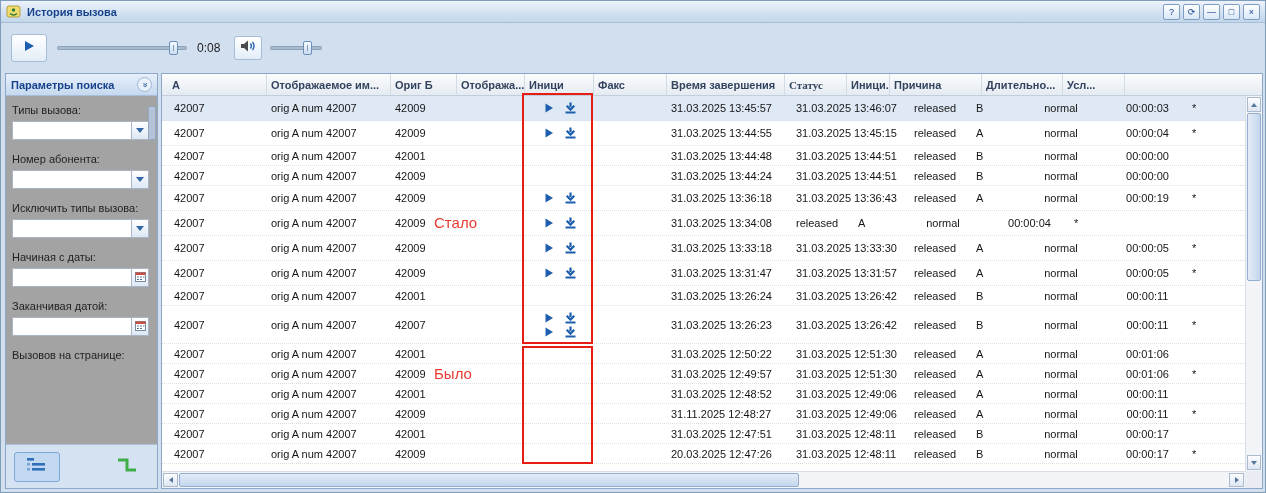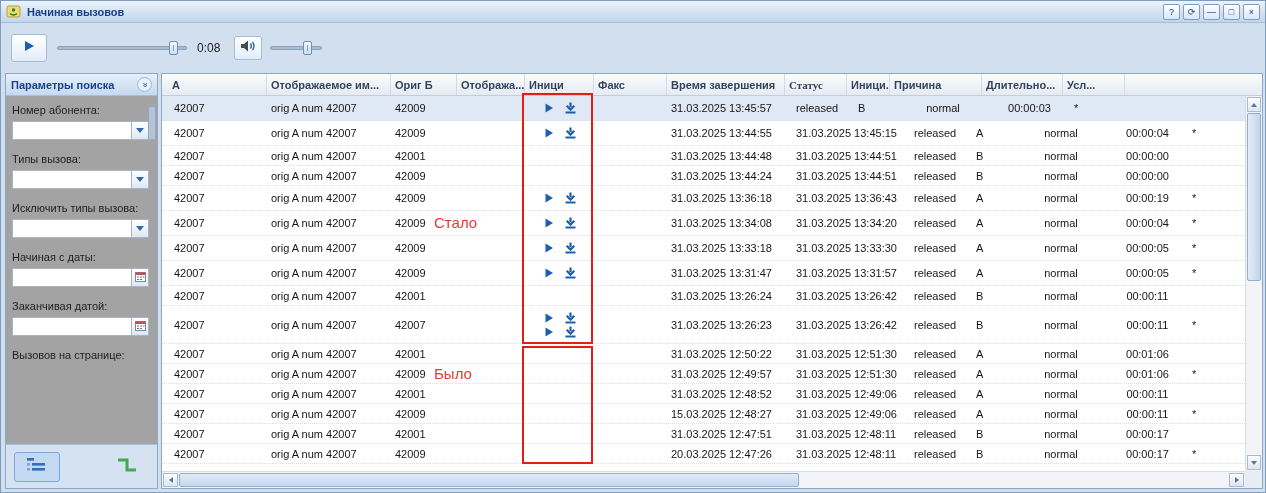--- a/index.html
+++ b/index.html
@@ -109,21 +109,21 @@
 <div class="window">
 
   <div class="titlebar">
     <span class="title-icon">
       <svg width="15" height="15" viewBox="0 0 15 15">
         <rect x="1" y="2" width="13" height="11" rx="2" fill="#f0dc6e" stroke="#b3a040"></rect>
         <circle cx="7.5" cy="6" r="1.7" fill="#2e7d32"></circle>
         <path d="M4 9.5 q3.5 3 7 0" stroke="#2e7d32" stroke-width="1.6" fill="none"></path>
       </svg>
     </span>
-    <span class="title-text">Начиная вызовов</span>
+    <span class="title-text">История вызова</span>
     <span class="title-controls">
       <span class="ctrl-btn">?</span>
       <span class="ctrl-btn">⟳</span>
       <span class="ctrl-btn">—</span>
       <span class="ctrl-btn">□</span>
       <span class="ctrl-btn">×</span>
     </span>
   </div>
 
   <div class="toolbar">
@@ -156,30 +156,30 @@
 
   <div class="sidebar">
     <div class="sidebar-header">
       <span class="sidebar-title">Параметры поиска</span>
       <span class="collapse-btn">
           <span>«</span>
         </span>
     </div>
     <div class="sidebar-body">
       <div class="field">
-        <label>Номер абонента:</label>
+        <label>Типы вызова:</label>
         <div class="input-wrap">
           <input type="text" value="" style="">
           <button class="trigger">
               <span class="arr-down"></span>
             </button>
         </div>
       </div>
       <div class="field">
-        <label>Типы вызова:</label>
+        <label>Номер абонента:</label>
         <div class="input-wrap">
           <input type="text" value="" style="">
           <button class="trigger">
               <span class="arr-down"></span>
             </button>
         </div>
       </div>
       <div class="field">
         <label>Исключить типы вызова:</label>
         <div class="input-wrap">
@@ -304,20 +304,21 @@
                 <svg width="11" height="12" viewBox="0 0 11 12">
                   <path d="M5.5 0.5 v4.5" stroke="#1d5fae" stroke-width="2.2"></path>
                   <path d="M1.7 3.8 L5.5 7.6 L9.3 3.8" fill="none" stroke="#1d5fae" stroke-width="2.2"></path>
                   <rect x="0.5" y="9.5" width="10" height="2" fill="#1d5fae"></rect>
                 </svg>
               </span>
             </div>
           </div>
           <div class="gcell" style="width: 73px; justify-content: flex-start;"></div>
           <div class="gcell" style="width: 125px; justify-content: flex-start;">31.03.2025 13:45:57</div>
+          <div class="gcell" style="width: 118px; justify-content: flex-start;">31.03.2025 13:46:07</div>
           <div class="gcell" style="width: 62px; justify-content: flex-start;">released</div>
           <div class="gcell" style="width: 43px; justify-content: flex-start;">B</div>
           <div class="gcell" style="width: 92px; justify-content: center;">normal</div>
           <div class="gcell" style="width: 81px; justify-content: center;">00:00:03</div>
           <div class="gcell" style="width: 62px; justify-content: flex-start;">*</div>
         </div>
         <div class="grid-row" style="height: 25px;">
           <div class="gcell" style="width: 105px; justify-content: flex-start; padding-left: 12px;">42007</div>
           <div class="gcell" style="width: 124px; justify-content: flex-start;">orig A num 42007</div>
           <div class="gcell" style="width: 66px; justify-content: flex-start;">42009</div>
@@ -423,21 +424,20 @@
                 <svg width="11" height="12" viewBox="0 0 11 12">
                   <path d="M5.5 0.5 v4.5" stroke="#1d5fae" stroke-width="2.2"></path>
                   <path d="M1.7 3.8 L5.5 7.6 L9.3 3.8" fill="none" stroke="#1d5fae" stroke-width="2.2"></path>
                   <rect x="0.5" y="9.5" width="10" height="2" fill="#1d5fae"></rect>
                 </svg>
               </span>
             </div>
           </div>
           <div class="gcell" style="width: 73px; justify-content: flex-start;"></div>
           <div class="gcell" style="width: 125px; justify-content: flex-start;">31.03.2025 13:34:08</div>
-          <div class="gcell" style="width: 118px; justify-content: flex-start;">31.03.2025 13:34:20</div>
           <div class="gcell" style="width: 62px; justify-content: flex-start;">released</div>
           <div class="gcell" style="width: 43px; justify-content: flex-start;">A</div>
           <div class="gcell" style="width: 92px; justify-content: center;">normal</div>
           <div class="gcell" style="width: 81px; justify-content: center;">00:00:04</div>
           <div class="gcell" style="width: 62px; justify-content: flex-start;">*</div>
         </div>
         <div class="grid-row" style="height: 25px;">
           <div class="gcell" style="width: 105px; justify-content: flex-start; padding-left: 12px;">42007</div>
           <div class="gcell" style="width: 124px; justify-content: flex-start;">orig A num 42007</div>
           <div class="gcell" style="width: 66px; justify-content: flex-start;">42009</div>
@@ -601,21 +601,21 @@
           <div class="gcell" style="width: 81px; justify-content: center;">00:00:11</div>
           <div class="gcell" style="width: 62px; justify-content: flex-start;"></div>
         </div>
         <div class="grid-row" style="height: 20px;">
           <div class="gcell" style="width: 105px; justify-content: flex-start; padding-left: 12px;">42007</div>
           <div class="gcell" style="width: 124px; justify-content: flex-start;">orig A num 42007</div>
           <div class="gcell" style="width: 66px; justify-content: flex-start;">42009</div>
           <div class="gcell" style="width: 68px; justify-content: flex-start;"></div>
           <div class="gcell rec-cell" style="width: 69px; justify-content: center;"></div>
           <div class="gcell" style="width: 73px; justify-content: flex-start;"></div>
-          <div class="gcell" style="width: 125px; justify-content: flex-start;">15.03.2025 12:48:27</div>
+          <div class="gcell" style="width: 125px; justify-content: flex-start;">31.11.2025 12:48:27</div>
           <div class="gcell" style="width: 118px; justify-content: flex-start;">31.03.2025 12:49:06</div>
           <div class="gcell" style="width: 62px; justify-content: flex-start;">released</div>
           <div class="gcell" style="width: 43px; justify-content: flex-start;">A</div>
           <div class="gcell" style="width: 92px; justify-content: center;">normal</div>
           <div class="gcell" style="width: 81px; justify-content: center;">00:00:11</div>
           <div class="gcell" style="width: 62px; justify-content: flex-start;">*</div>
         </div>
         <div class="grid-row" style="height: 20px;">
           <div class="gcell" style="width: 105px; justify-content: flex-start; padding-left: 12px;">42007</div>
           <div class="gcell" style="width: 124px; justify-content: flex-start;">orig A num 42007</div>

